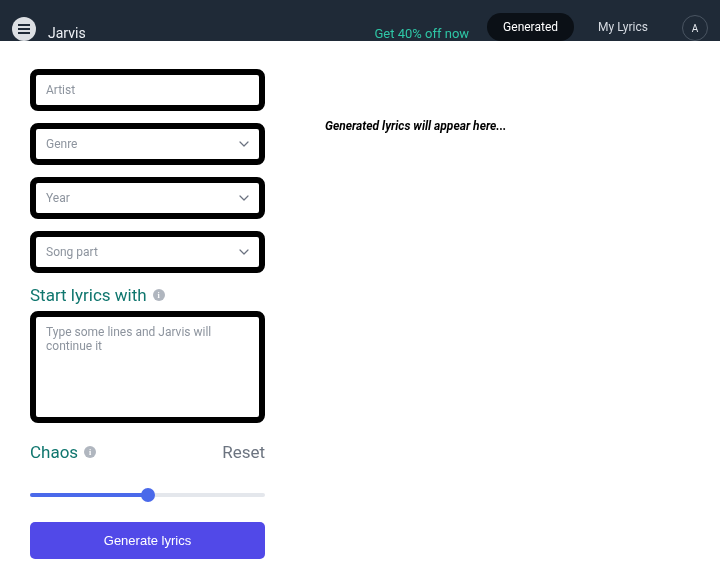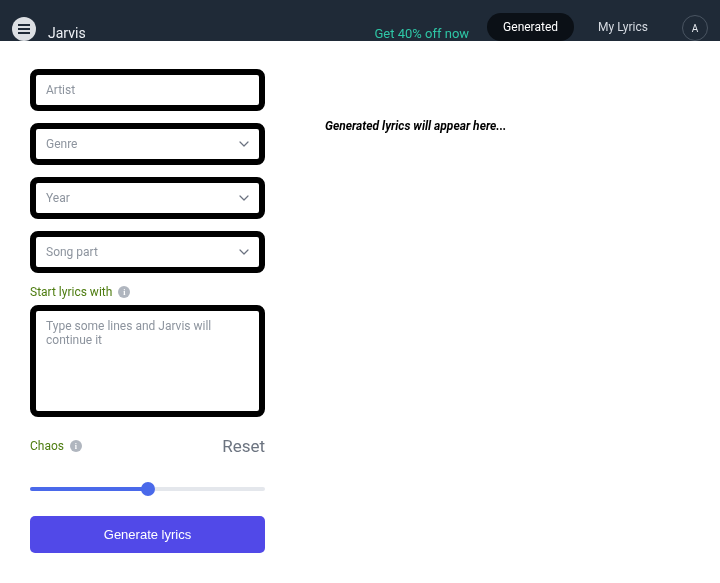--- a/index.html
+++ b/index.html
@@ -120,22 +120,22 @@
     width: 10px; height: 10px;
     display: inline-block;
   }
   .label-row {
     display: flex;
     align-items: center;
     margin-bottom: 6px;
     margin-top: 4px;
   }
   .label {
-    font-size: 12px;
-    color: #4d7c0f;
+    font-size: 17px;
+    color: #0f766e;
   }
   .info-icon {
     width: 12px; height: 12px;
     border-radius: 50%;
     background: #b0b6bf;
     color: #fff;
     display: inline-flex;
     align-items: center;
     justify-content: center;
     font-size: 8px;

